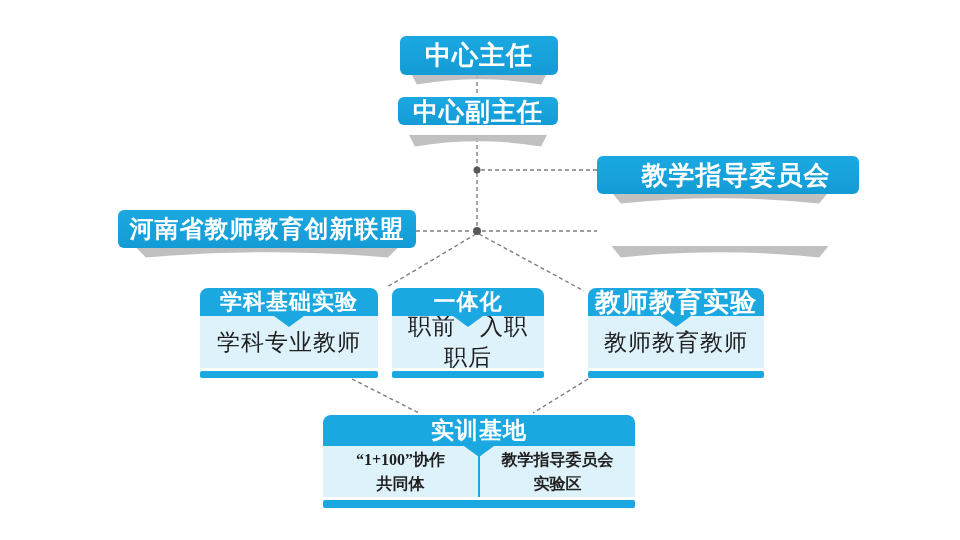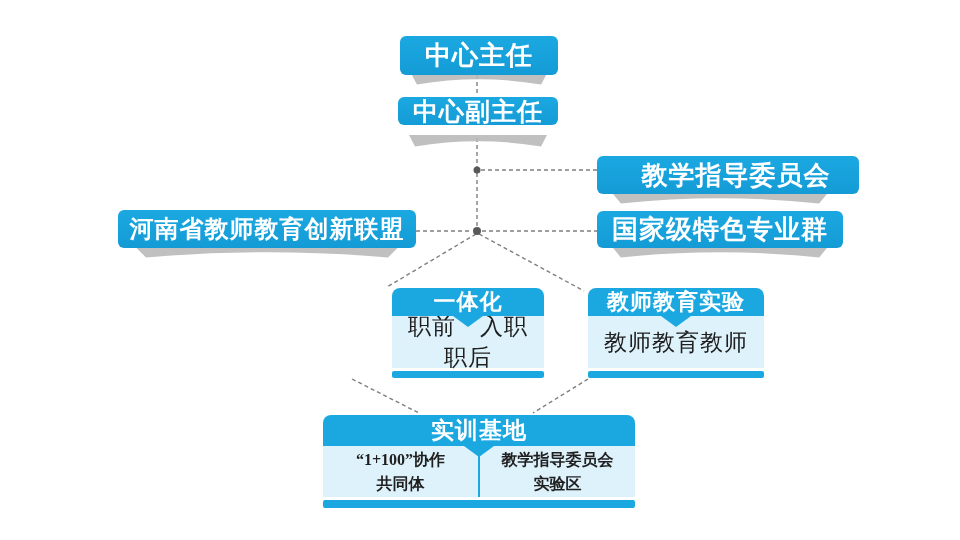--- a/index.html
+++ b/index.html
@@ -105,38 +105,45 @@
   </div>
 
   <div class="box-simple" style="left:597px;top:156px;width:246px;height:38px;font-size:26px;padding-left:16px;">
     <span>教学指导委员会</span>
   </div>
 
   <div class="box-simple" style="left:118px;top:210px;width:298px;height:38px;font-size:24px;">
     <span>河南省教师教育创新联盟</span>
   </div>
 
-  <div class="box-simple" style="left:597px;top:211px;width:246px;height:37px;font-size:26px;">
-    <span>国家级特色专业群</span>
+
+  <div class="panel" style="left:200px;top:288px;width:178px;">
+    <div class="panel-header" style="height:28px;font-size:22px;">
+      <span>学科基础实验</span>
+    </div>
+    <div class="panel-chevron" style="top:28px;"></div>
+    <div class="panel-body" style="height:52px;font-size:23px;">
+      <span>学科专业教师</span>
+    </div>
+    <div class="panel-strip"></div>
   </div>
-
 
   <div class="panel" style="left:392px;top:288px;width:152px;">
     <div class="panel-header" style="height:28px;font-size:22px;">
       <span>一体化</span>
     </div>
     <div class="panel-chevron" style="top:28px;"></div>
     <div class="panel-body" style="height:52px;font-size:23px;">
       <span>职前　入职　职后</span>
     </div>
     <div class="panel-strip"></div>
   </div>
 
   <div class="panel" style="left:588px;top:288px;width:176px;">
-    <div class="panel-header" style="height:28px;font-size:22px;">
+    <div class="panel-header" style="height:28px;font-size:26px;">
       <span>教师教育实验</span>
     </div>
     <div class="panel-chevron" style="top:28px;"></div>
     <div class="panel-body" style="height:52px;font-size:23px;">
       <span>教师教育教师</span>
     </div>
     <div class="panel-strip"></div>
   </div>
 
   <div class="panel" style="left:323px;top:415px;width:312px;">

